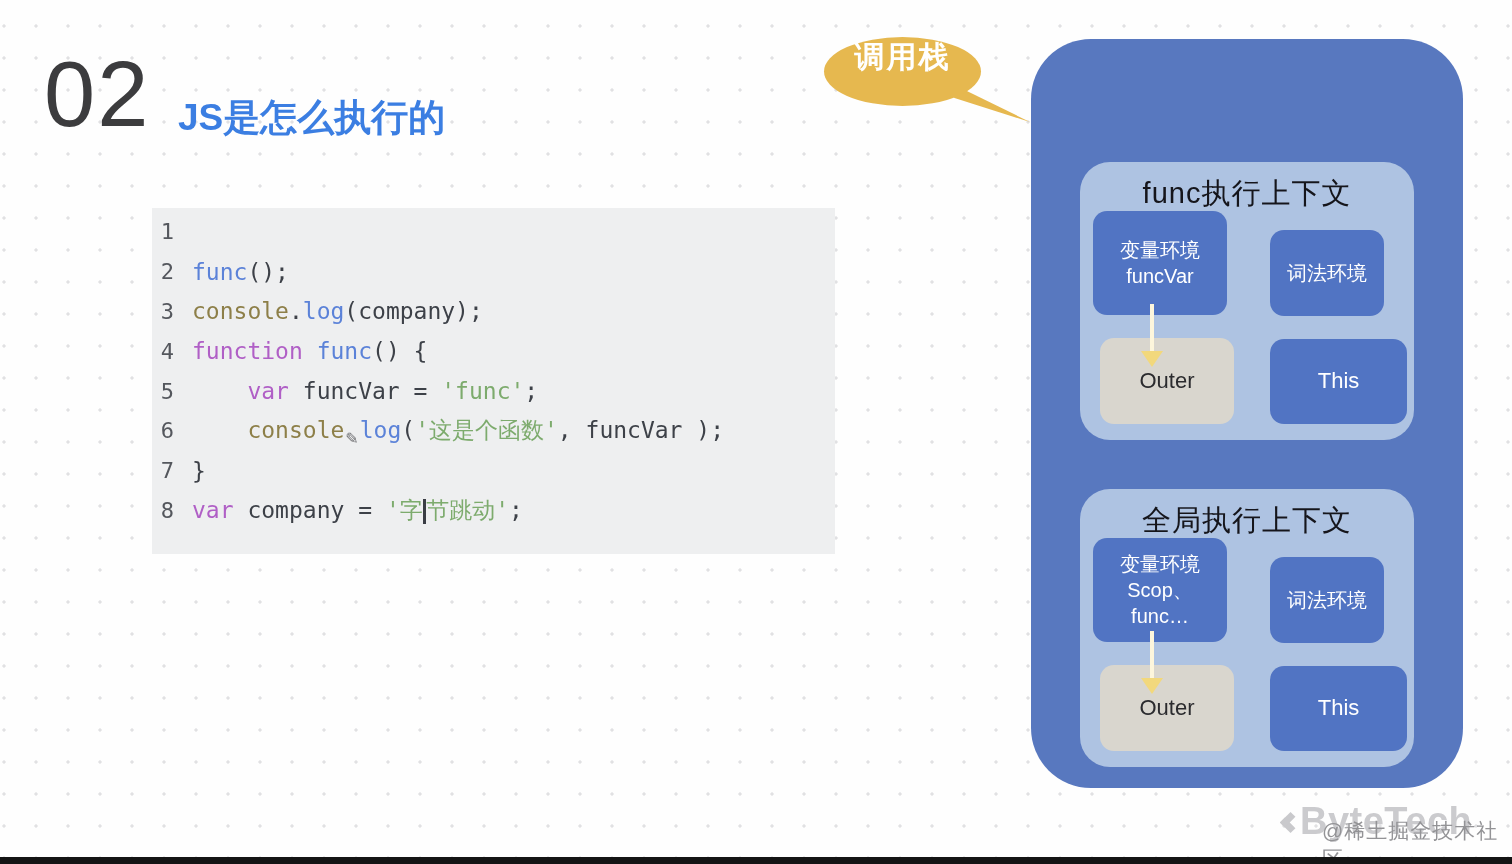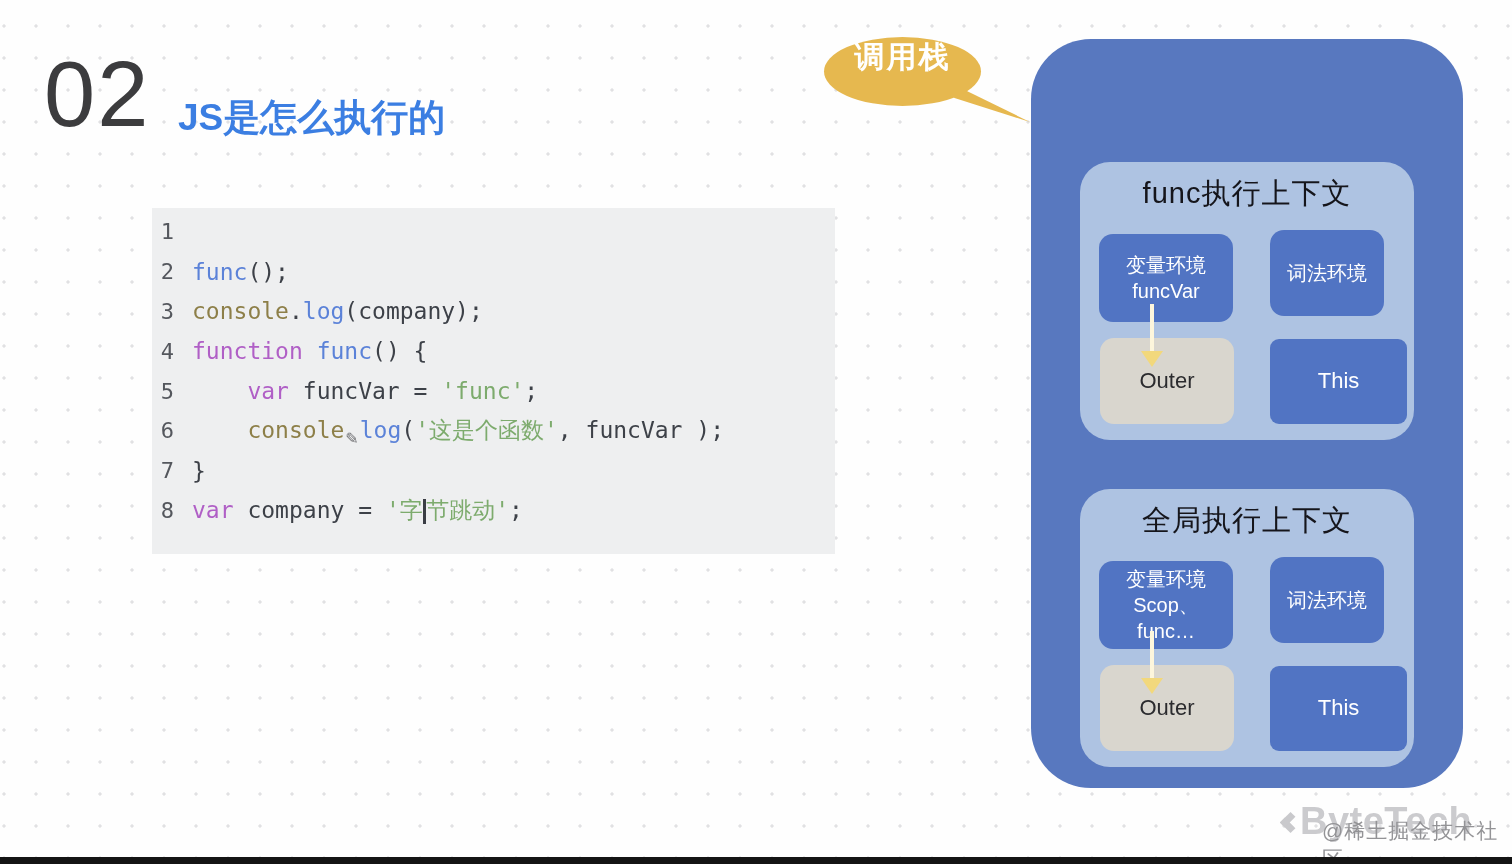--- a/index.html
+++ b/index.html
@@ -83,24 +83,24 @@
     font-size: 29px; font-weight: 500; color: #15151b; letter-spacing: 1px;
   }
   .ebox {
     position: absolute; border-radius: 14px;
     display: flex; align-items: center; justify-content: center;
     text-align: center; white-space: pre-line;
     font-size: 20px; font-weight: 500; line-height: 1.3;
   }
   .ebox.blue { background: var(--box-blue); color: #ffffff; }
   .ebox.gray { background: var(--box-gray); color: #2b2b2e; font-size: 22px; font-weight: 400; }
-  .pos-var  { left: 13px;  top: 72px;  width: 134px; height: 88px; margin-left: 6px; }
+  .pos-var  { left: 13px;  top: 49px;  width: 134px; height: 104px; }
   .pos-lex  { left: 190px; top: 68px;  width: 114px; height: 86px; }
   .pos-out  { left: 20px;  top: 176px; width: 134px; height: 86px; }
-  .pos-this { left: 190px; top: 177px; width: 137px; height: 85px; font-size: 22px; border-radius: 9px; }
+  .pos-this { left: 190px; top: 177px; width: 137px; height: 85px; font-size: 22px; }
 
   .arrow-down {
     position: absolute; left: 61px; top: 142px; width: 22px; height: 64px; z-index: 3;
   }
   .arrow-shaft {
     margin: 0 auto; width: 4px; height: 47px;
     background: var(--arrow-yellow);
     border-left: 2.5px solid #fdf6dc; border-right: 2.5px solid #fdf6dc;
   }
   .arrow-head {

